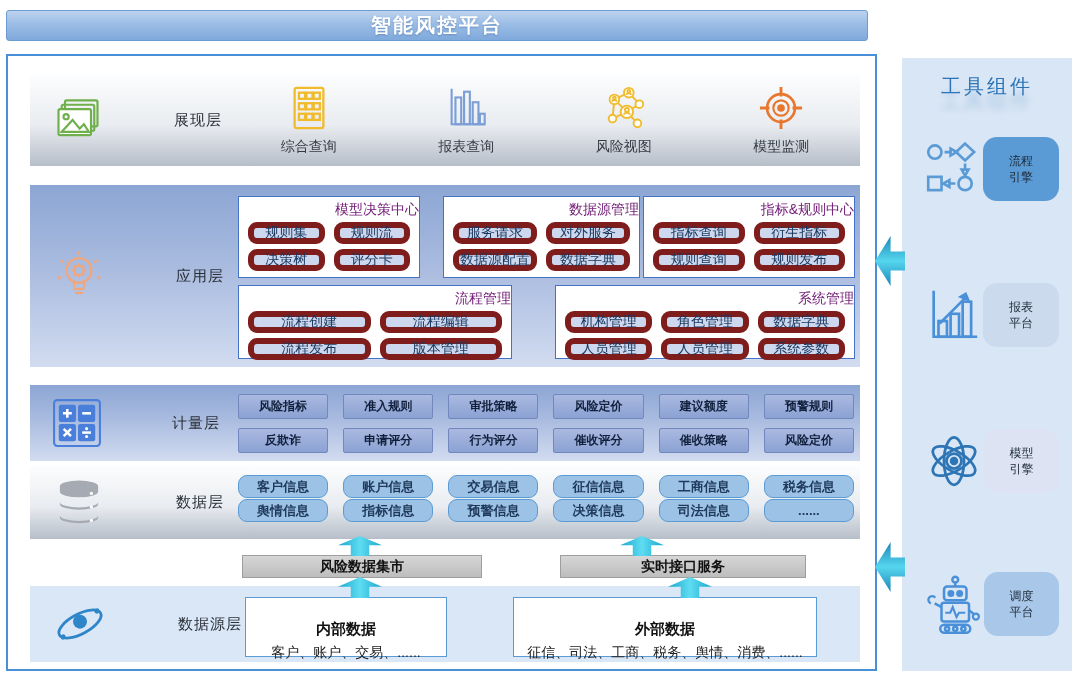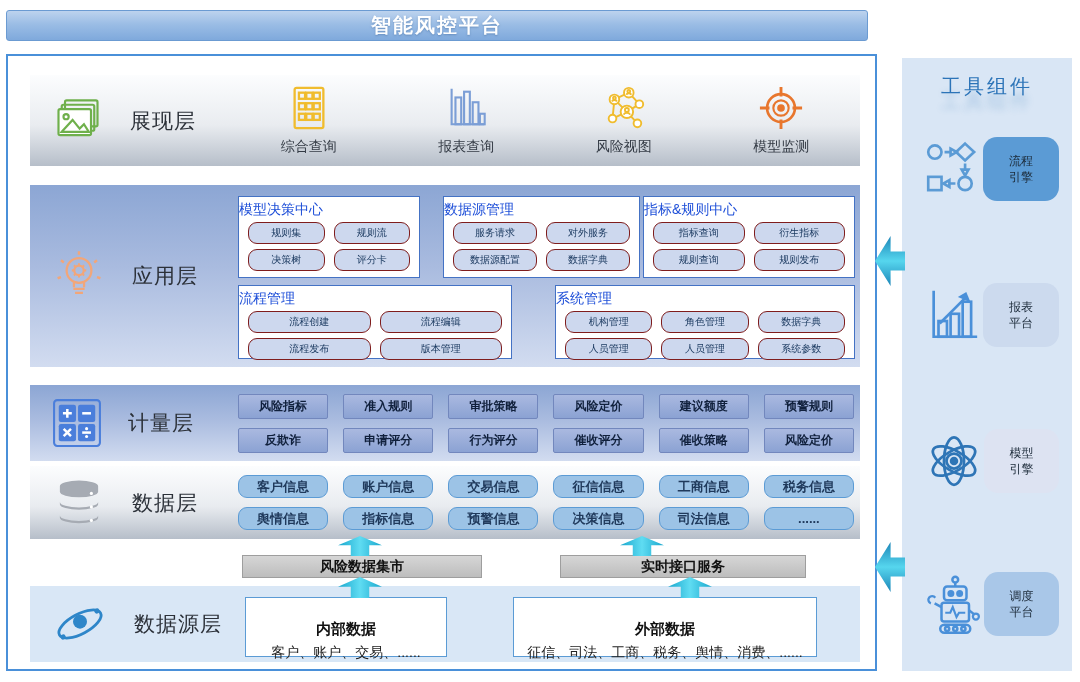--- a/index.html
+++ b/index.html
@@ -25,46 +25,46 @@
     border: 2px solid #4a90d9; background: #ffffff;
   }
   .band { position: absolute; left: 22px; width: 830px; }
   .band-gray  { background: linear-gradient(180deg, #fcfdfe 0%, #e9ecf0 55%, #b6bec9 100%); }
   .band-blue  { background: linear-gradient(180deg, #8ca6d4 0%, #a9bbdf 45%, #d2dcf0 100%); }
   .band-light { background: #d9e7f6; }
   .layer-head {
     position: absolute; left: 0; top: 0; bottom: 0; width: 200px;
     display: flex; align-items: center; padding-left: 22px; gap: 26px;
   }
-  .layer-label { font-size: 21px; letter-spacing: 1px; color: #2b3038; white-space: nowrap; }
+  .layer-label { font-size: 15px; letter-spacing: 1px; color: #2b3038; white-space: nowrap; margin-left: 44px; }
   .layer-icon svg { display: block; }
 
   
   .band-presentation { top: 19px; height: 91px; }
   .pres-items {
     position: absolute; left: 200px; right: 0; top: 0; bottom: 0;
     display: flex; justify-content: space-around; align-items: center;
   }
   .pres-item { display: flex; flex-direction: column; align-items: center; gap: 7px; width: 112px; }
   .pres-item .p-label { font-size: 14px; color: #333a44; }
 
   
   .band-application { top: 129px; height: 182px; }
   .group-box {
     position: absolute; background: #ffffff; border: 1.5px solid #4472c4;
     padding-top: 3px;
   }
-  .group-title { text-align: left; font-size: 14px; color: #1d4ed8; line-height: 19px; }
+  .group-title { text-align: right; font-size: 14px; color: #701a75; line-height: 19px; }
   .group-grid { display: grid; gap: 5px 9px; margin: 3px 9px 0 9px; }
   .cols-2 { grid-template-columns: 1fr 1fr; }
   .cols-3 { grid-template-columns: 1fr 1fr 1fr; }
   .app-chip {
-    background: #cdd8ee; border: 1px solid #7f1d1d; border-radius: 9px;
+    background: #cdd8ee; border: 6px solid #7f1d1d; border-radius: 9px;
     height: 22px; display: flex; align-items: center; justify-content: center;
-    font-size: 10px; color: #17365d; white-space: nowrap;
+    font-size: 14px; color: #17365d; white-space: nowrap;
   }
   #box-model   { left: 208px; top: 11px;  width: 182px; height: 82px; }
   #box-dsmgmt  { left: 413px; top: 11px;  width: 197px; height: 82px; }
   #box-index   { left: 613px; top: 11px;  width: 212px; height: 82px; }
   #box-flow    { left: 208px; top: 100px; width: 274px; height: 74px; }
   #box-system  { left: 525px; top: 100px; width: 300px; height: 74px; }
 
   
   .band-measurement { top: 329px; height: 76px; }
   .meas-grid {
@@ -77,21 +77,21 @@
     border: 1px solid #7287bd; border-radius: 2px;
     display: flex; align-items: center; justify-content: center;
     font-size: 12px; font-weight: bold; color: #10203c;
   }
 
   
   .band-data { top: 410px; height: 73px; }
   .data-grid {
     position: absolute; left: 208px; top: 9px; width: 616px;
     display: grid; grid-template-columns: repeat(6, 1fr);
-    grid-auto-rows: 23px; gap: 9px 15px;
+    grid-auto-rows: 23px; gap: 1px 15px;
   }
   .data-chip {
     background: #9cc3e6; border: 1px solid #5b9bd5; border-radius: 9px;
     display: flex; align-items: center; justify-content: center;
     font-size: 13px; font-weight: bold; color: #203a5c;
   }
 
   
   .mid-bar {
     position: absolute; top: 499px; height: 23px;

